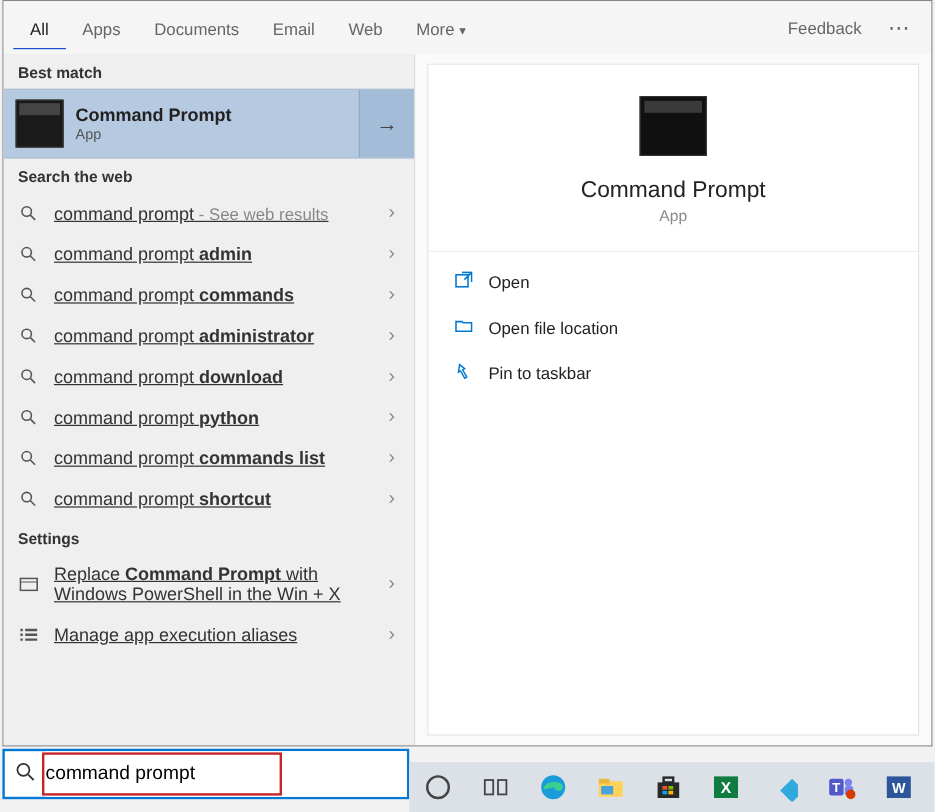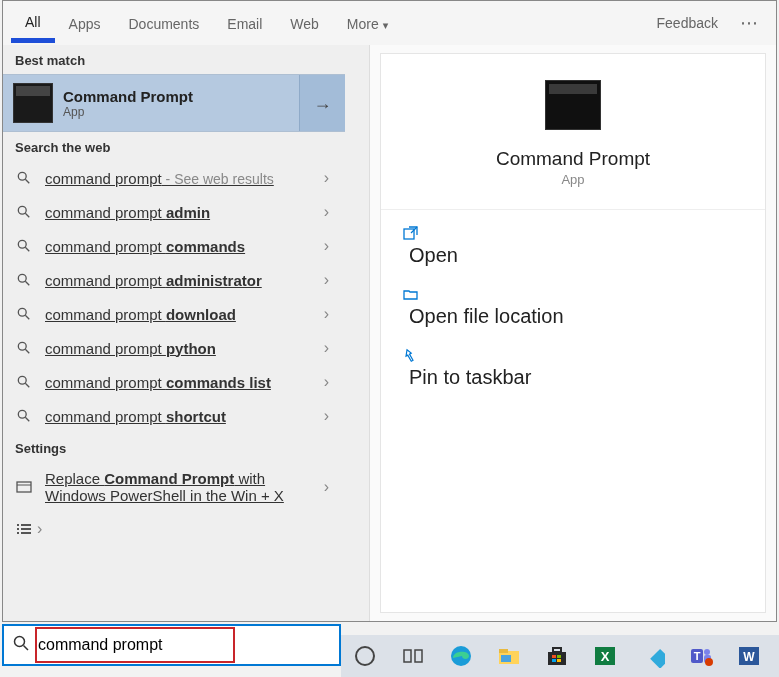--- a/index.html
+++ b/index.html
@@ -3,27 +3,27 @@
 <meta charset="utf-8">
 <style>
   * { box-sizing: border-box; margin: 0; padding: 0; font-family: "Segoe UI", Arial, sans-serif; }
   body { width: 779px; height: 677px; overflow: hidden; background: #f2f2f2; position: relative; }
 
   .search-panel { position: absolute; left: 2px; top: 0; width: 775px; height: 622px; background: #efefef; border: 1px solid #888; }
 
   
   .tabs { display: flex; align-items: center; height: 44px; padding: 0 8px; background: #f5f5f5; }
   .tab { padding: 10px 14px 8px; font-size: 14px; color: #666; cursor: pointer; }
-  .tab.active { color: #222; font-weight: 400; border-bottom: 5px solid #1d4ed8; }
+  .tab.active { color: #222; font-weight: 400; border-bottom: 1px solid #1d4ed8; }
   .more-tab { display: flex; align-items: flex-start; gap: 4px; }
   .spacer { flex: 1; }
   .feedback { font-size: 14px; color: #666; padding: 10px 12px; cursor: pointer; }
   .ellipsis { font-size: 18px; color: #666; padding: 0 10px; cursor: pointer; }
 
-  .columns { display: flex; height: calc(100% - 44px); gap: 24px; }
+  .columns { display: flex; height: calc(100% - 44px); }
   .left-col { width: 342px; background: #efefef; overflow-y: auto; }
   .right-col { flex: 1; background: #fafafa; border-left: 1px solid #ddd; padding: 8px 10px; }
 
   
   .section-label { font-size: 13px; color: #333; font-weight: 600; padding: 8px 12px 6px; }
   .best-match { display: flex; align-items: center; background: #b5c9e0; height: 58px; border-top: 1px solid #aebfd2; border-bottom: 1px solid #aebfd2; }
   .bm-icon { width: 40px; height: 40px; background: #1a1a1a; margin-left: 10px; border: 1px solid #333; position: relative; }
   .bm-icon::after { content: ""; position: absolute; top: 2px; left: 2px; right: 2px; height: 10px; background: #444; }
   .bm-text { flex: 1; padding-left: 10px; }
   .bm-title { font-size: 15px; font-weight: 600; color: #222; }
@@ -40,21 +40,21 @@
   .settings-icon { width:18px; display:flex; justify-content:center; }
 
   
   .detail-card { background: #fff; border: 1px solid #e5e5e5; height: 100%; }
   .detail-top { text-align: center; padding: 26px 0 22px; border-bottom: 1px solid #eee; }
   .detail-icon { width: 56px; height: 50px; background: #101010; margin: 0 auto 18px; border: 1px solid #333; position: relative; }
   .detail-icon::after { content:""; position:absolute; top:3px; left:3px; right:3px; height:10px; background:#3a3a3a; }
   .detail-title { font-size: 19px; color: #222; }
   .detail-sub { font-size: 13px; color: #888; margin-top: 2px; }
   .actions { padding: 6px 4px; }
-  .action { display: flex; padding: 8px 12px; font-size: 20px; color: #222; cursor: pointer; border: 2px solid transparent; flex-direction: column; }
+  .action { display: flex; align-items: center; padding: 8px 12px; font-size: 14px; color: #222; cursor: pointer; border: 2px solid transparent; }
   .action .a-icon { width: 22px; color: #0078d4; font-size: 14px; text-align: center; }
   .action .a-label { padding-left: 10px; }
   .action.highlight { border: 2px solid #c8252a; }
 
   
   .search-bar { position: absolute; left: 2px; bottom: 11px; width: 339px; height: 42px; border: 2px solid #0078d4; background: #fff; display: flex; align-items: center; }
   .search-bar .s-icon { width: 34px; text-align: center; color: #333; font-size: 16px; }
   .search-bar input { flex: 1; border: none; outline: none; font-size: 16px; height: 100%; }
   .red-box { position: absolute; border: 2px solid #c8252a; pointer-events: none; }
   .red-search { left: 35px; bottom: 14px; width: 200px; height: 36px; }
@@ -198,20 +198,21 @@
             <div class="settings-icon">
               <svg width="16" height="12" viewBox="0 0 16 12">
                 <line x1="1" y1="2" x2="3" y2="2" stroke="#555" stroke-width="2"></line>
                 <line x1="5" y1="2" x2="15" y2="2" stroke="#555" stroke-width="2"></line>
                 <line x1="1" y1="6" x2="3" y2="6" stroke="#555" stroke-width="2"></line>
                 <line x1="5" y1="6" x2="15" y2="6" stroke="#555" stroke-width="2"></line>
                 <line x1="1" y1="10" x2="3" y2="10" stroke="#555" stroke-width="2"></line>
                 <line x1="5" y1="10" x2="15" y2="10" stroke="#555" stroke-width="2"></line>
               </svg>
             </div>
+            <div class="r-text">Manage app execution aliases<span class="bold"></span></div>
             <div class="r-chevron">›</div>
           </div>
         </div>
     </div>
 
     <div class="right-col">
       <div class="detail-card">
         <div class="detail-top">
           <div class="detail-icon"></div>
           <div class="detail-title">Command Prompt</div>

